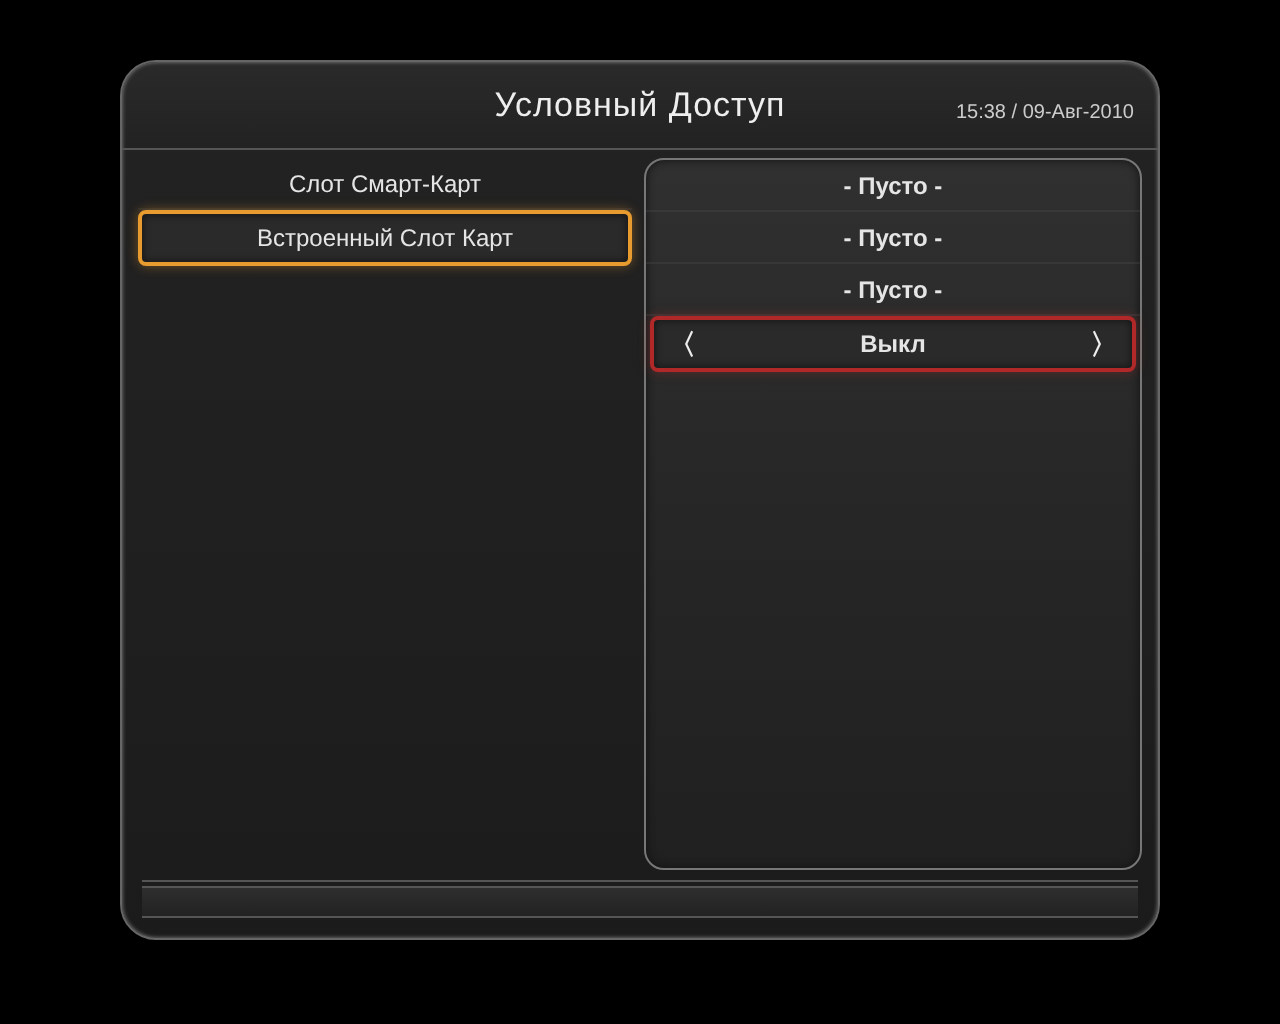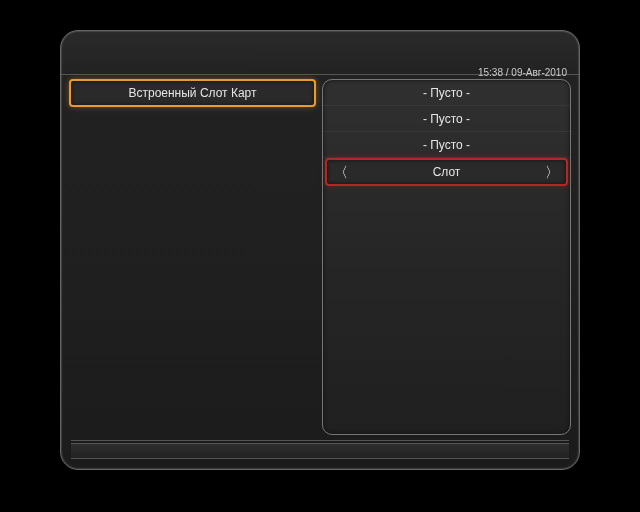--- a/index.html
+++ b/index.html
@@ -20,40 +20,41 @@
     text-align: center;
   }
   .title {
     font-size: 17px;
     color: #eee;
     padding-top: 12px;
     letter-spacing: 0.5px;
   }
   .datetime {
     position: absolute;
-    right: 12px; top: 36px;
+    right: 12px; top: 20px;
     font-size: 10px;
     color: #ccc;
   }
   .content {
     position: relative;
     height: 360px;
     display: flex;
     padding: 4px 8px 0 8px;
     gap: 6px;
   }
   .col {
     flex: 1;
     position: relative;
   }
   .col-right {
     border: 1px solid #777;
     border-radius: 10px;
     background: linear-gradient(#303030, #262626 50%, #202020);
     box-shadow: inset 0 0 4px #111;
+    font-weight: bold;
   }
   .row {
     height: 26px;
     line-height: 26px;
     text-align: center;
     font-size: 12px;
     color: #e5e5e5;
     border-bottom: 1px solid rgba(80,80,80,0.3);
     position: relative;
   }
@@ -98,33 +99,35 @@
   .footer::after{
     content:""; position:absolute; left:0; right:0; top:-4px; height:2px;
     border-top:1px solid #555;
   }
 </style>
 </head>
 <body>
 
 <div class="panel">
   <div class="header">
+    <div class="title">Условный Доступ</div>
     <div class="datetime">15:38 / 09-Авг-2010</div>
   </div>
 
   <div class="content">
     <div class="col col-left">
+      <div class="row">Слот Смарт-Карт</div>
       <div class="row sel-left">Встроенный Слот Карт</div>
     </div>
     <div class="col col-right">
       <div class="row">- Пусто -</div>
       <div class="row">- Пусто -</div>
       <div class="row">- Пусто -</div>
       <div class="row sel-right">
         <span class="arrow left">〈</span>
-        <span>Слот</span>
+        <span>Выкл</span>
         <span class="arrow right">〉</span>
       </div>
     </div>
   </div>
 
   <div class="footer"></div>
 </div>
 
 </body></html>

